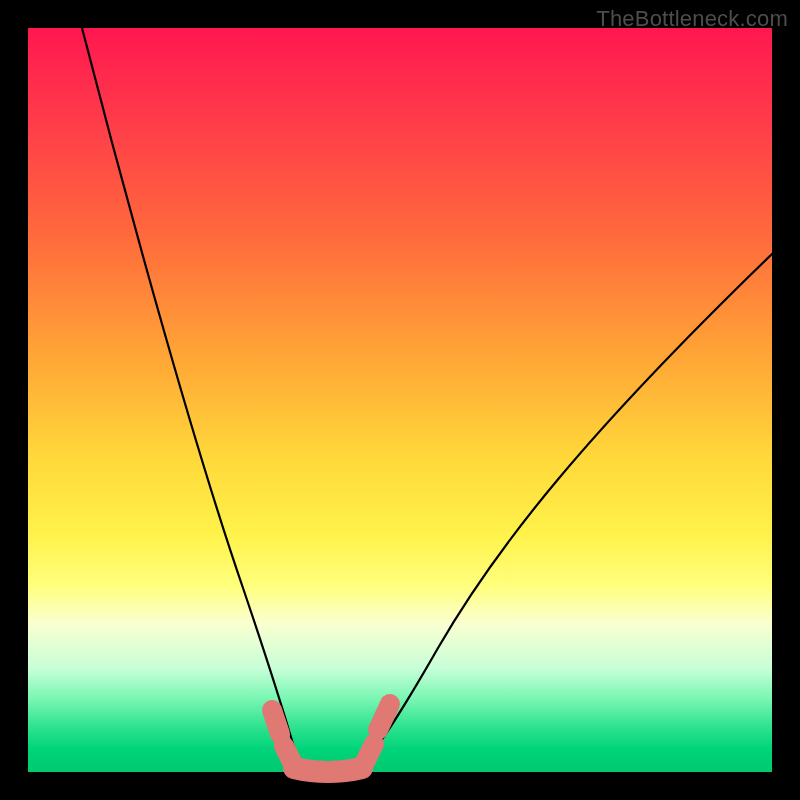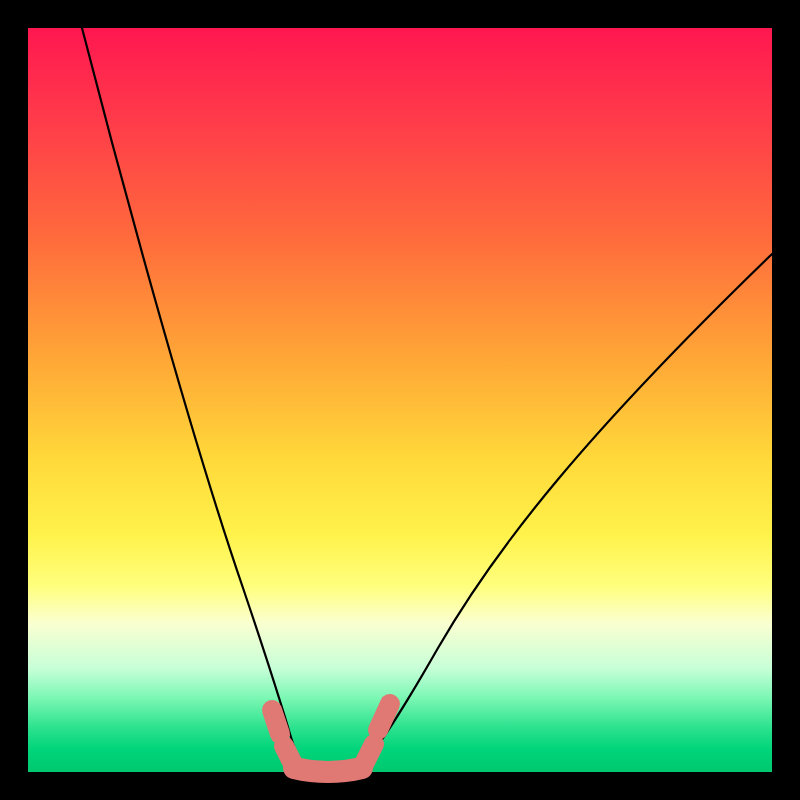--- a/index.html
+++ b/index.html
@@ -101,13 +101,14 @@
 
       <line class="worm-seg" x1="256" y1="718" x2="266" y2="738"></line>
       <line class="worm-seg" x1="244" y1="682" x2="252" y2="706"></line>
 
       <line class="worm-seg" x1="336" y1="736" x2="346" y2="716"></line>
       <line class="worm-seg" x1="350" y1="702" x2="362" y2="676"></line>
     </svg>
 
   </div>
 
+  <div class="watermark">TheBottleneck.com</div>
 </div>
 
 </body></html>

